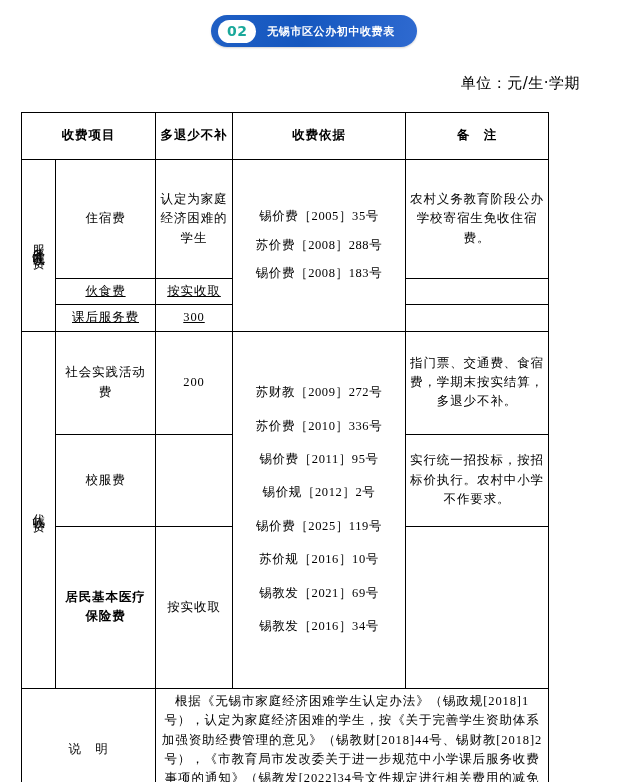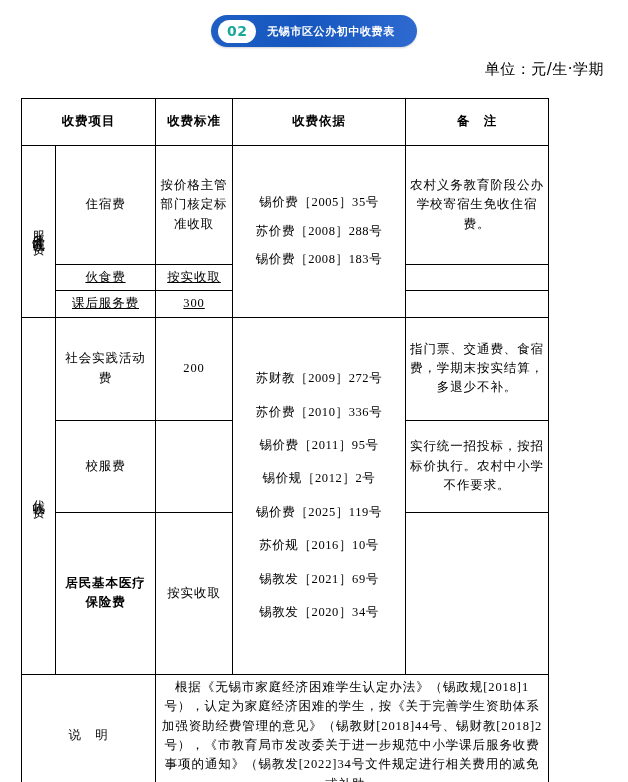--- a/index.html
+++ b/index.html
@@ -56,24 +56,24 @@
     font-family: "DejaVu Sans", sans-serif;
     font-weight: bold;
     font-size: 11px;
     letter-spacing: 0.6px;
     white-space: nowrap;
   }
 
   
   .unit-line {
     text-align: right;
-    padding-right: 24px;
+    padding-right: 48px;
     font-size: 15px;
     font-family: "DejaVu Sans", sans-serif;
-    margin-top: 8px;
+    margin-top: 22px;
     letter-spacing: 0.5px;
   }
 
   
   .table-wrap {
     margin: 19px 0 0 21px;
     width: 528px;
   }
   table.fee {
     border-collapse: collapse;
@@ -181,31 +181,31 @@
       <col class="vgroup">
       <col class="col-item">
       <col class="col-std">
       <col class="col-basis">
       <col class="col-note">
     </colgroup>
 
     <tbody>
         <tr class="thead">
       <td colspan="2" class="outer-l">收费项目</td>
-      <td>收费标准</td>
+      <td>多退少不补</td>
       <td>收费依据</td>
       <td class="outer-r">备　注</td>
     </tr>
 
     <tr>
       <td class="vgroup outer-l" rowspan="3">
         <span>服务性收费</span>
       </td>
       <td class="tall-a">住宿费</td>
-      <td>按价格主管部门核定标准收取</td>
+      <td>认定为家庭经济困难的学生</td>
       <td rowspan="3" class="basis-list">
         <div>锡价费［2005］35号</div>
         <div>苏价费［2008］288号</div>
         <div>锡价费［2008］183号</div>
       </td>
       <td class="note-text outer-r">农村义务教育阶段公办学校寄宿生免收住宿费。</td>
     </tr>
 
     <tr class="row-small">
       <td>伙食费</td>
@@ -226,21 +226,21 @@
       <td class="tall-b">社会实践活动费</td>
       <td>200</td>
       <td rowspan="3" class="basis-list basis-mid">
         <div>苏财教［2009］272号</div>
         <div>苏价费［2010］336号</div>
         <div>锡价费［2011］95号</div>
         <div>锡价规［2012］2号</div>
         <div>锡价费［2025］119号</div>
         <div>苏价规［2016］10号</div>
         <div>锡教发［2021］69号</div>
-        <div>锡教发［2020］34号</div>
+        <div>锡教发［2016］34号</div>
       </td>
       <td class="note-text outer-r">指门票、交通费、食宿费，学期末按实结算，多退少不补。</td>
     </tr>
 
     <tr>
       <td class="tall-c">校服费</td>
       <td></td>
       <td class="note-text outer-r">实行统一招投标，按招标价执行。农村中小学不作要求。</td>
     </tr>
 

